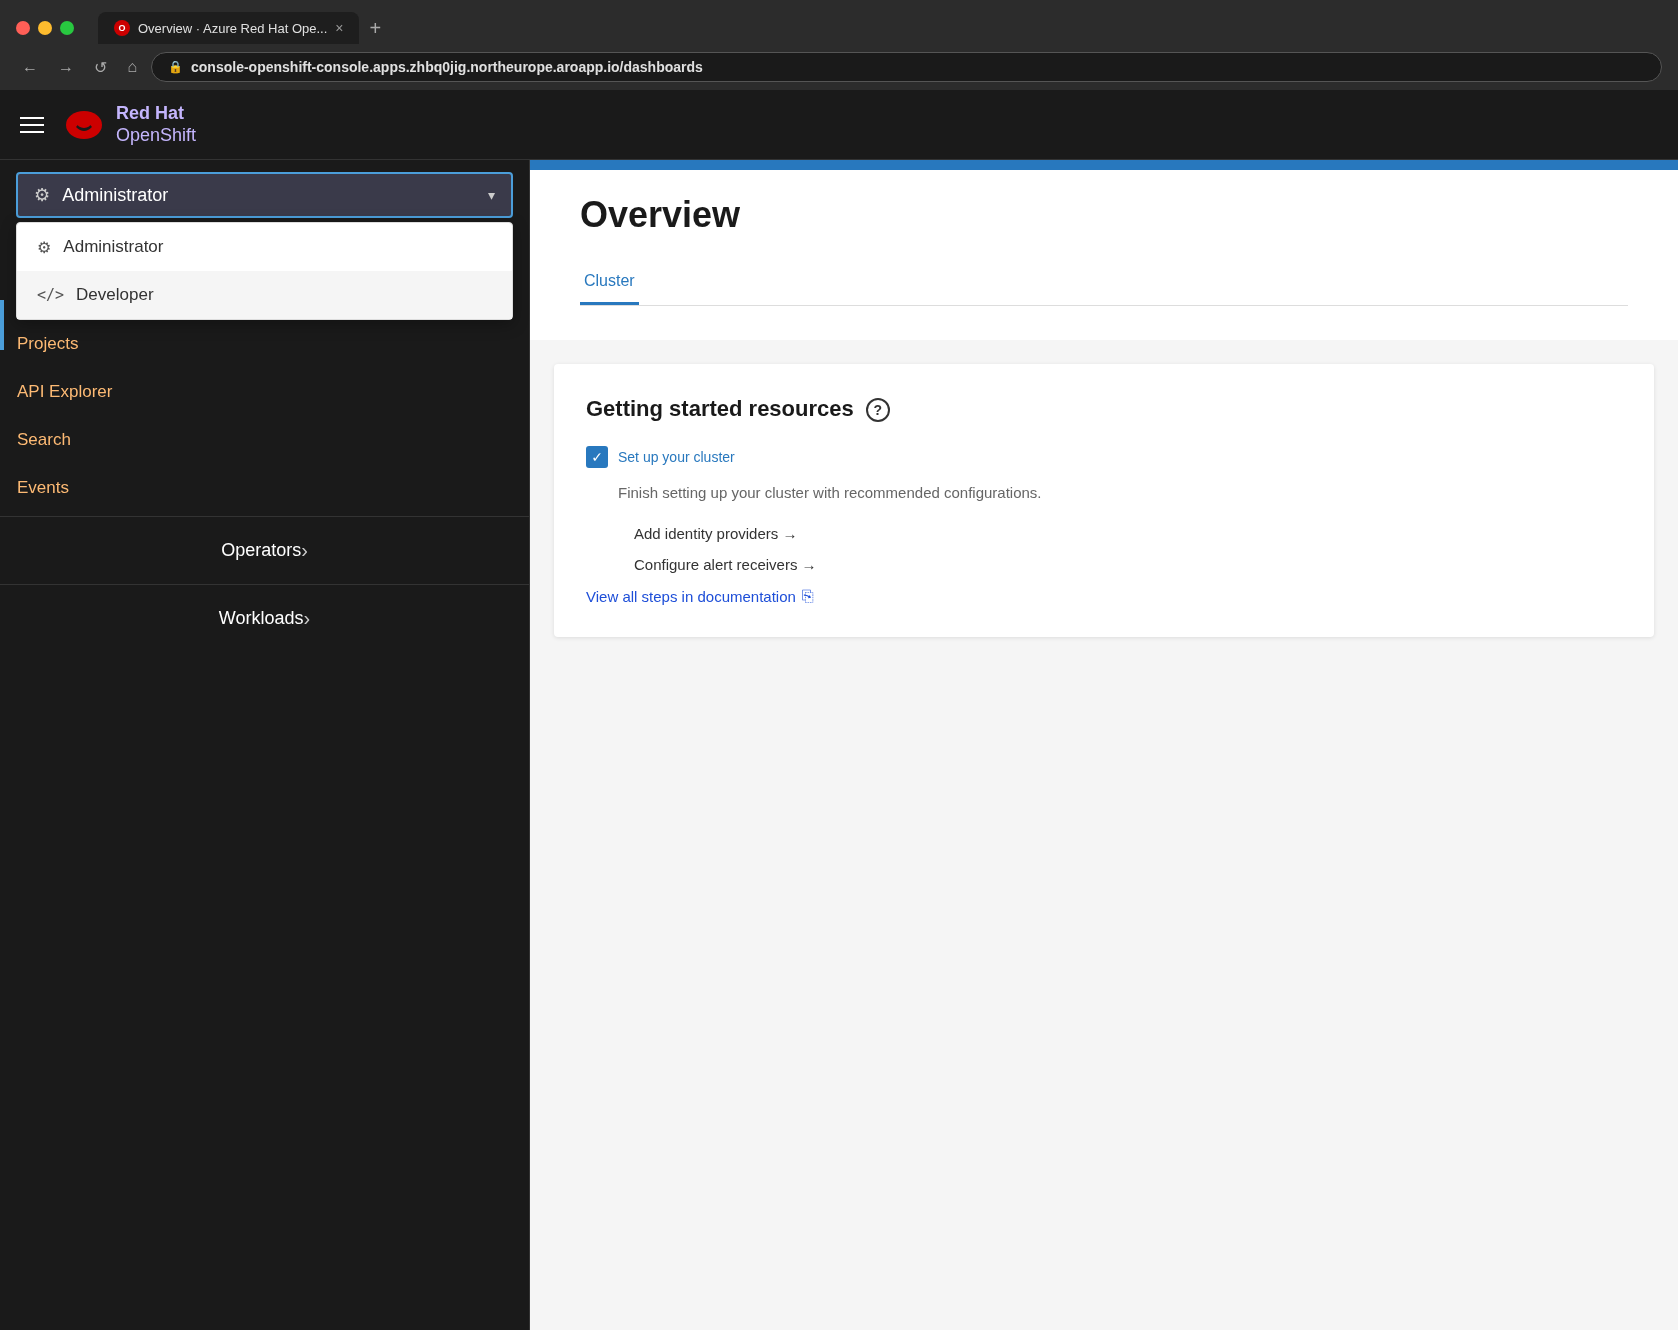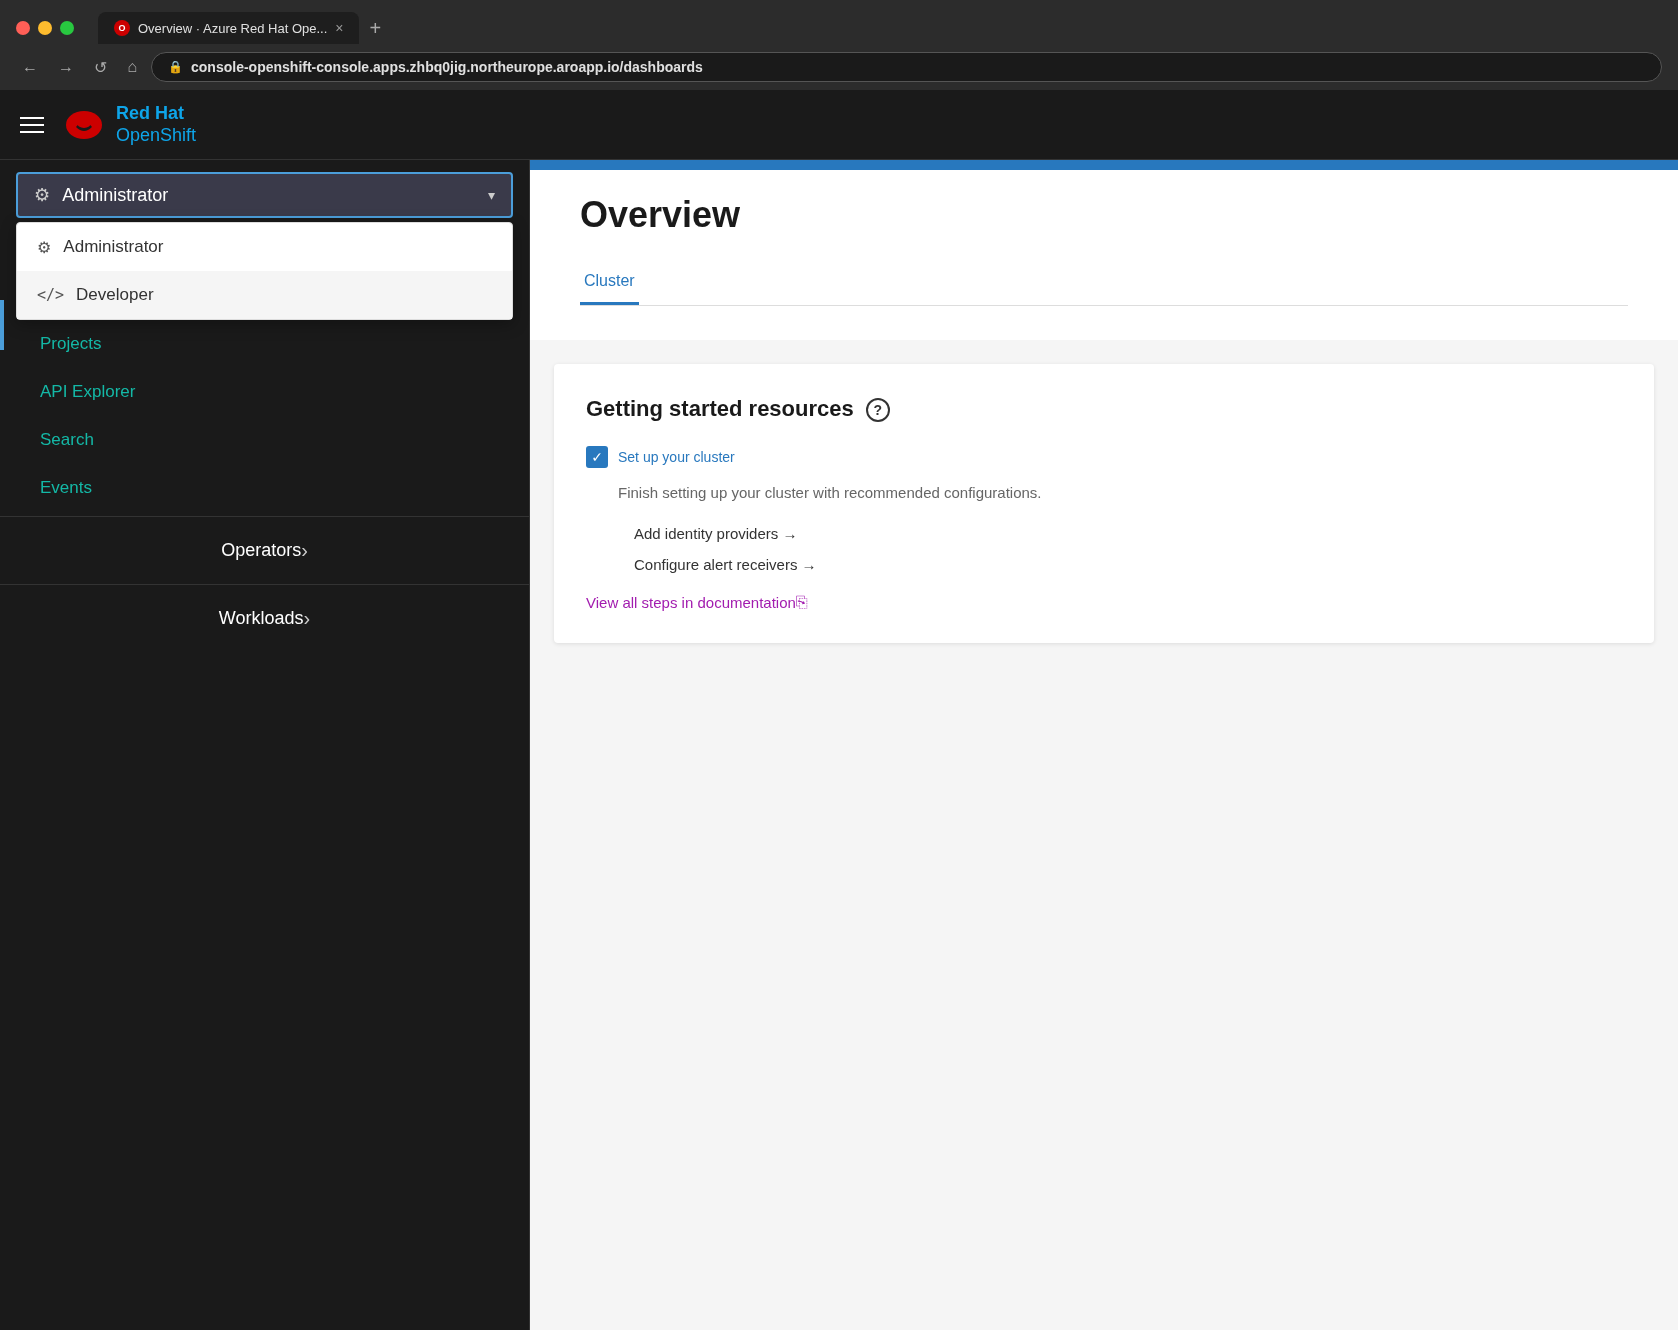--- a/index.html
+++ b/index.html
@@ -24,21 +24,21 @@
     .lock-icon { color: #aaa; font-size: 12px; }
     .address-text { color: #e0e0e0; font-size: 14px; font-weight: bold; }
 
     
     .app { display: flex; flex-direction: column; height: calc(1330px - 88px); }
     .app-header { background: #1a1a1a; display: flex; align-items: center; padding: 0 20px; height: 70px; border-bottom: 1px solid #333; }
     .hamburger { color: white; font-size: 20px; cursor: pointer; margin-right: 20px; display: flex; flex-direction: column; gap: 5px; }
     .hamburger span { display: block; width: 24px; height: 2px; background: white; }
     .logo-area { display: flex; align-items: center; gap: 12px; }
     .redhat-logo { width: 40px; height: 32px; }
-    .logo-text { color: #0ea5e9; line-height: 1.2; }
+    .logo-text { color: #c4b5fd; line-height: 1.2; }
     .logo-text .redhat { font-weight: bold; font-size: 18px; }
     .logo-text .openshift { font-size: 18px; font-weight: 400; }
 
     .app-body { display: flex; flex: 1; }
 
     
     .sidebar { width: 530px; background: #1a1a1a; color: white; display: flex; flex-direction: column; position: relative; border-right: 1px solid #333; }
     
     
     .perspective-switcher { margin: 12px 16px; border: 2px solid #4b9eda; border-radius: 4px; background: #3a3a4a; padding: 10px 16px; display: flex; align-items: center; justify-content: space-between; cursor: pointer; position: relative; z-index: 100; }
@@ -48,21 +48,21 @@
     .chevron-down { color: #ccc; font-size: 14px; }
 
     
     .perspective-dropdown { position: absolute; top: 62px; left: 16px; right: 16px; background: white; border: 1px solid #ddd; border-radius: 4px; z-index: 200; box-shadow: 0 4px 16px rgba(0,0,0,0.3); }
     .dropdown-item { display: flex; align-items: center; gap: 12px; padding: 14px 20px; cursor: pointer; color: #333; font-size: 17px; }
     .dropdown-item:hover, .dropdown-item.selected-bg { background: #f5f5f5; }
     .dropdown-item .item-icon { font-size: 16px; color: #555; }
 
     
     .sidebar-nav { margin-top: 90px; }
-    .sidebar-nav-item { padding: 14px 40px; color: #14b8a6; font-size: 17px; cursor: pointer; }
+    .sidebar-nav-item { padding: 14px 17px; color: #fdba74; font-size: 17px; cursor: pointer; }
 
     .sidebar-divider { height: 1px; background: #333; margin: 4px 0; }
 
     .sidebar-section { display: flex; align-items: center; justify-content: center; padding: 18px 32px; cursor: pointer; color: white; font-size: 18px; font-weight: 400; }
     .sidebar-section .chevron-right { color: #ccc; font-size: 14px; }
 
     .sidebar-left-accent { position: absolute; left: 0; top: 140px; width: 4px; height: 50px; background: #4b9eda; }
 
     
     .main-content { flex: 1; background: white; display: flex; flex-direction: column; }
@@ -79,21 +79,21 @@
     .help-icon { width: 24px; height: 24px; border: 2px solid #333; border-radius: 50%; display: flex; align-items: center; justify-content: center; font-size: 14px; font-weight: bold; color: #333; }
 
     .setup-cluster-link { display: flex; align-items: center; gap: 10px; margin-bottom: 16px; }
     .checkbox-checked { width: 22px; height: 22px; background: #2878be; border-radius: 3px; display: flex; align-items: center; justify-content: center; color: white; font-size: 14px; flex-shrink: 0; }
     .setup-cluster-text { color: #2878be; font-size: 14px; font-weight: 500; cursor: pointer; }
 
     .setup-description { color: #666; font-size: 15px; margin-bottom: 24px; margin-left: 32px; }
 
     .setup-link { display: block; margin-left: 48px; margin-bottom: 14px; color: #333; font-size: 15px; cursor: pointer; }
 
-    .view-docs-link { display: flex; align-items: center; color: #a21caf; font-size: 15px; cursor: pointer; margin-top: 20px; }
+    .view-docs-link { display: flex; align-items: center; gap: 6px; color: #1d4ed8; font-size: 15px; cursor: pointer; margin-top: 14px; }
   </style>
 </head>
 <body>
 
 <div>
   <div class="browser-chrome">
     <div class="browser-titlebar">
       <div class="window-controls">
         <div class="wc-red"></div>
         <div class="wc-yellow"></div>

